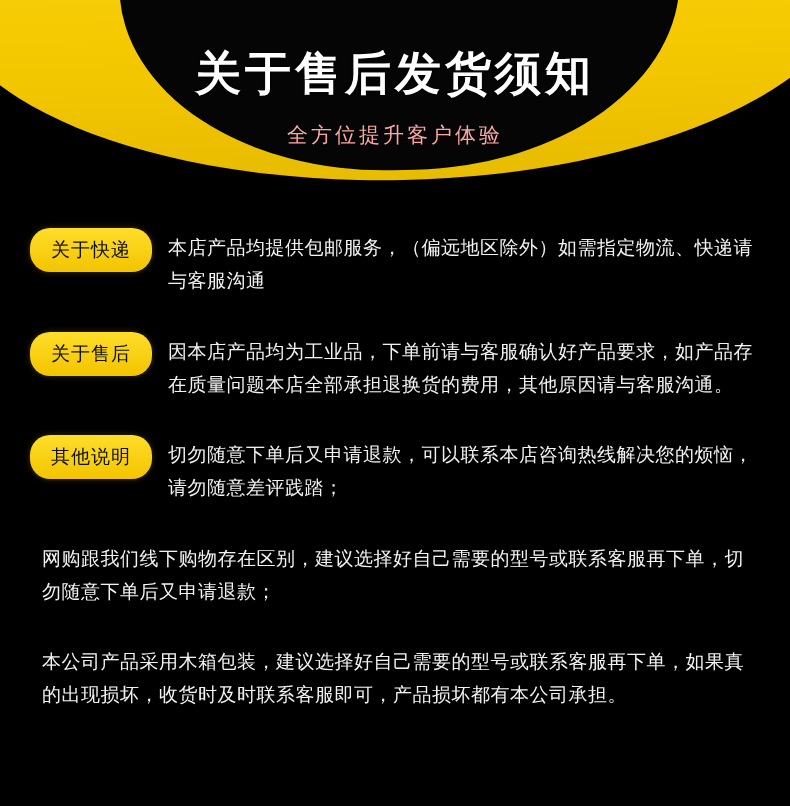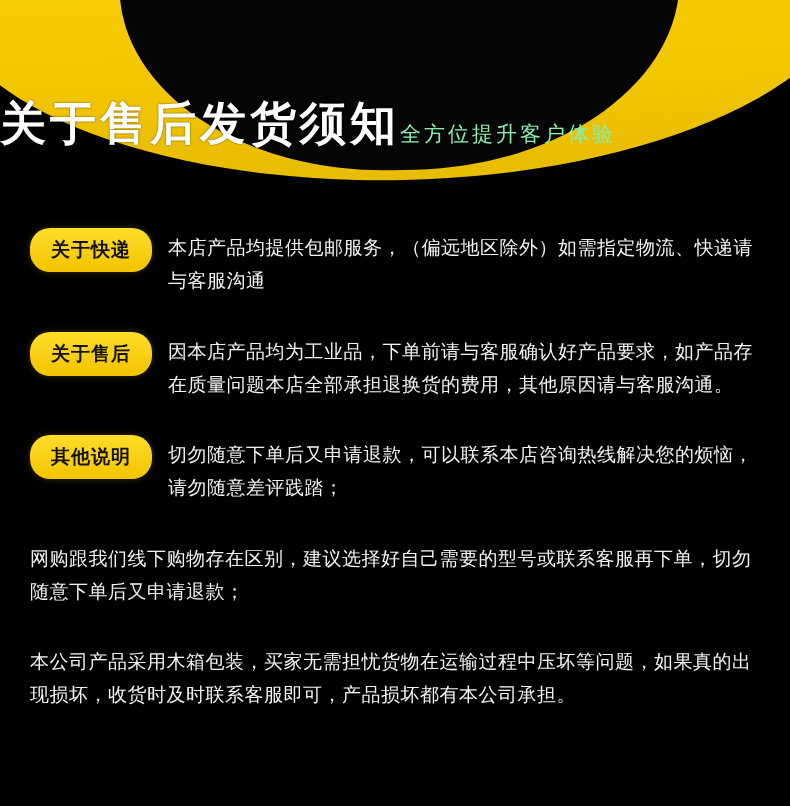--- a/index.html
+++ b/index.html
@@ -48,74 +48,75 @@
     border-bottom-right-radius: 48% 58%;
     transform: rotate(-1.2deg);
   }
   .banner-text {
     position: absolute;
     left: 0;
     top: 0;
     width: 790px;
     height: 198px;
     display: flex;
-    flex-direction: row;
+    flex-direction: column;
     align-items: center;
     justify-content: flex-start;
     padding-top: 48px;
     box-sizing: border-box;
   }
   .banner-title {
     font-size: 46px;
     font-weight: bold;
     color: #ffffff;
     letter-spacing: 4px;
     line-height: 1.1;
     text-shadow: 0 0 2px rgba(0,0,0,.6);
   }
   .banner-sub {
     margin-top: 22px;
     font-size: 21px;
-    color: #86efac;
+    color: #fca5a5;
     letter-spacing: 3px;
   }
 
   
   .rows {
     padding: 30px 30px 20px 30px;
     box-sizing: border-box;
   }
   .row {
     display: flex;
     align-items: flex-start;
     margin-bottom: 34px;
   }
   .tag {
     flex: 0 0 auto;
     width: 122px;
     height: 44px;
     background: linear-gradient(180deg, #ffdd2a 0%, #f3c400 100%);
     color: #111111;
     font-size: 19px;
-    font-weight: bold;
+    font-weight: normal;
     letter-spacing: 1px;
     border-radius: 20px;
     display: flex;
     align-items: center;
     justify-content: center;
-    margin-right: 16px;
+    margin-right: 4px;
     box-shadow: 0 0 6px rgba(245, 201, 0, .25);
   }
   .row-text {
     flex: 1 1 auto;
     font-size: 19px;
     line-height: 1.75;
     color: #f2f2f2;
     letter-spacing: .5px;
     padding-top: 3px;
+    margin-left: 12px;
   }
 </style>
 </head>
 <body>
 
 <div class="banner">
   <div class="banner-yellow"></div>
   <div class="banner-dark"></div>
   <div class="banner-text">
     <div class="banner-title">关于售后发货须知</div>
@@ -138,16 +139,16 @@
   <div class="row">
     <div class="tag">其他说明</div>
     <div class="row-text">切勿随意下单后又申请退款，可以联系本店咨询热线解决您的烦恼，请勿随意差评践踏；</div>
   </div>
 
   <div class="row">
     <div class="row-text">网购跟我们线下购物存在区别，建议选择好自己需要的型号或联系客服再下单，切勿随意下单后又申请退款；</div>
   </div>
 
   <div class="row">
-    <div class="row-text">本公司产品采用木箱包装，买家无需担忧货物在运输过程中压坏等问题，如果真的出现损坏，收货时及时联系客服即可，产品损坏都有本公司承担。</div>
+    <div class="row-text">本公司产品采用木箱包装，建议选择好自己需要的型号或联系客服再下单，如果真的出现损坏，收货时及时联系客服即可，产品损坏都有本公司承担。</div>
   </div>
 
 </div>
 
 </body></html>

